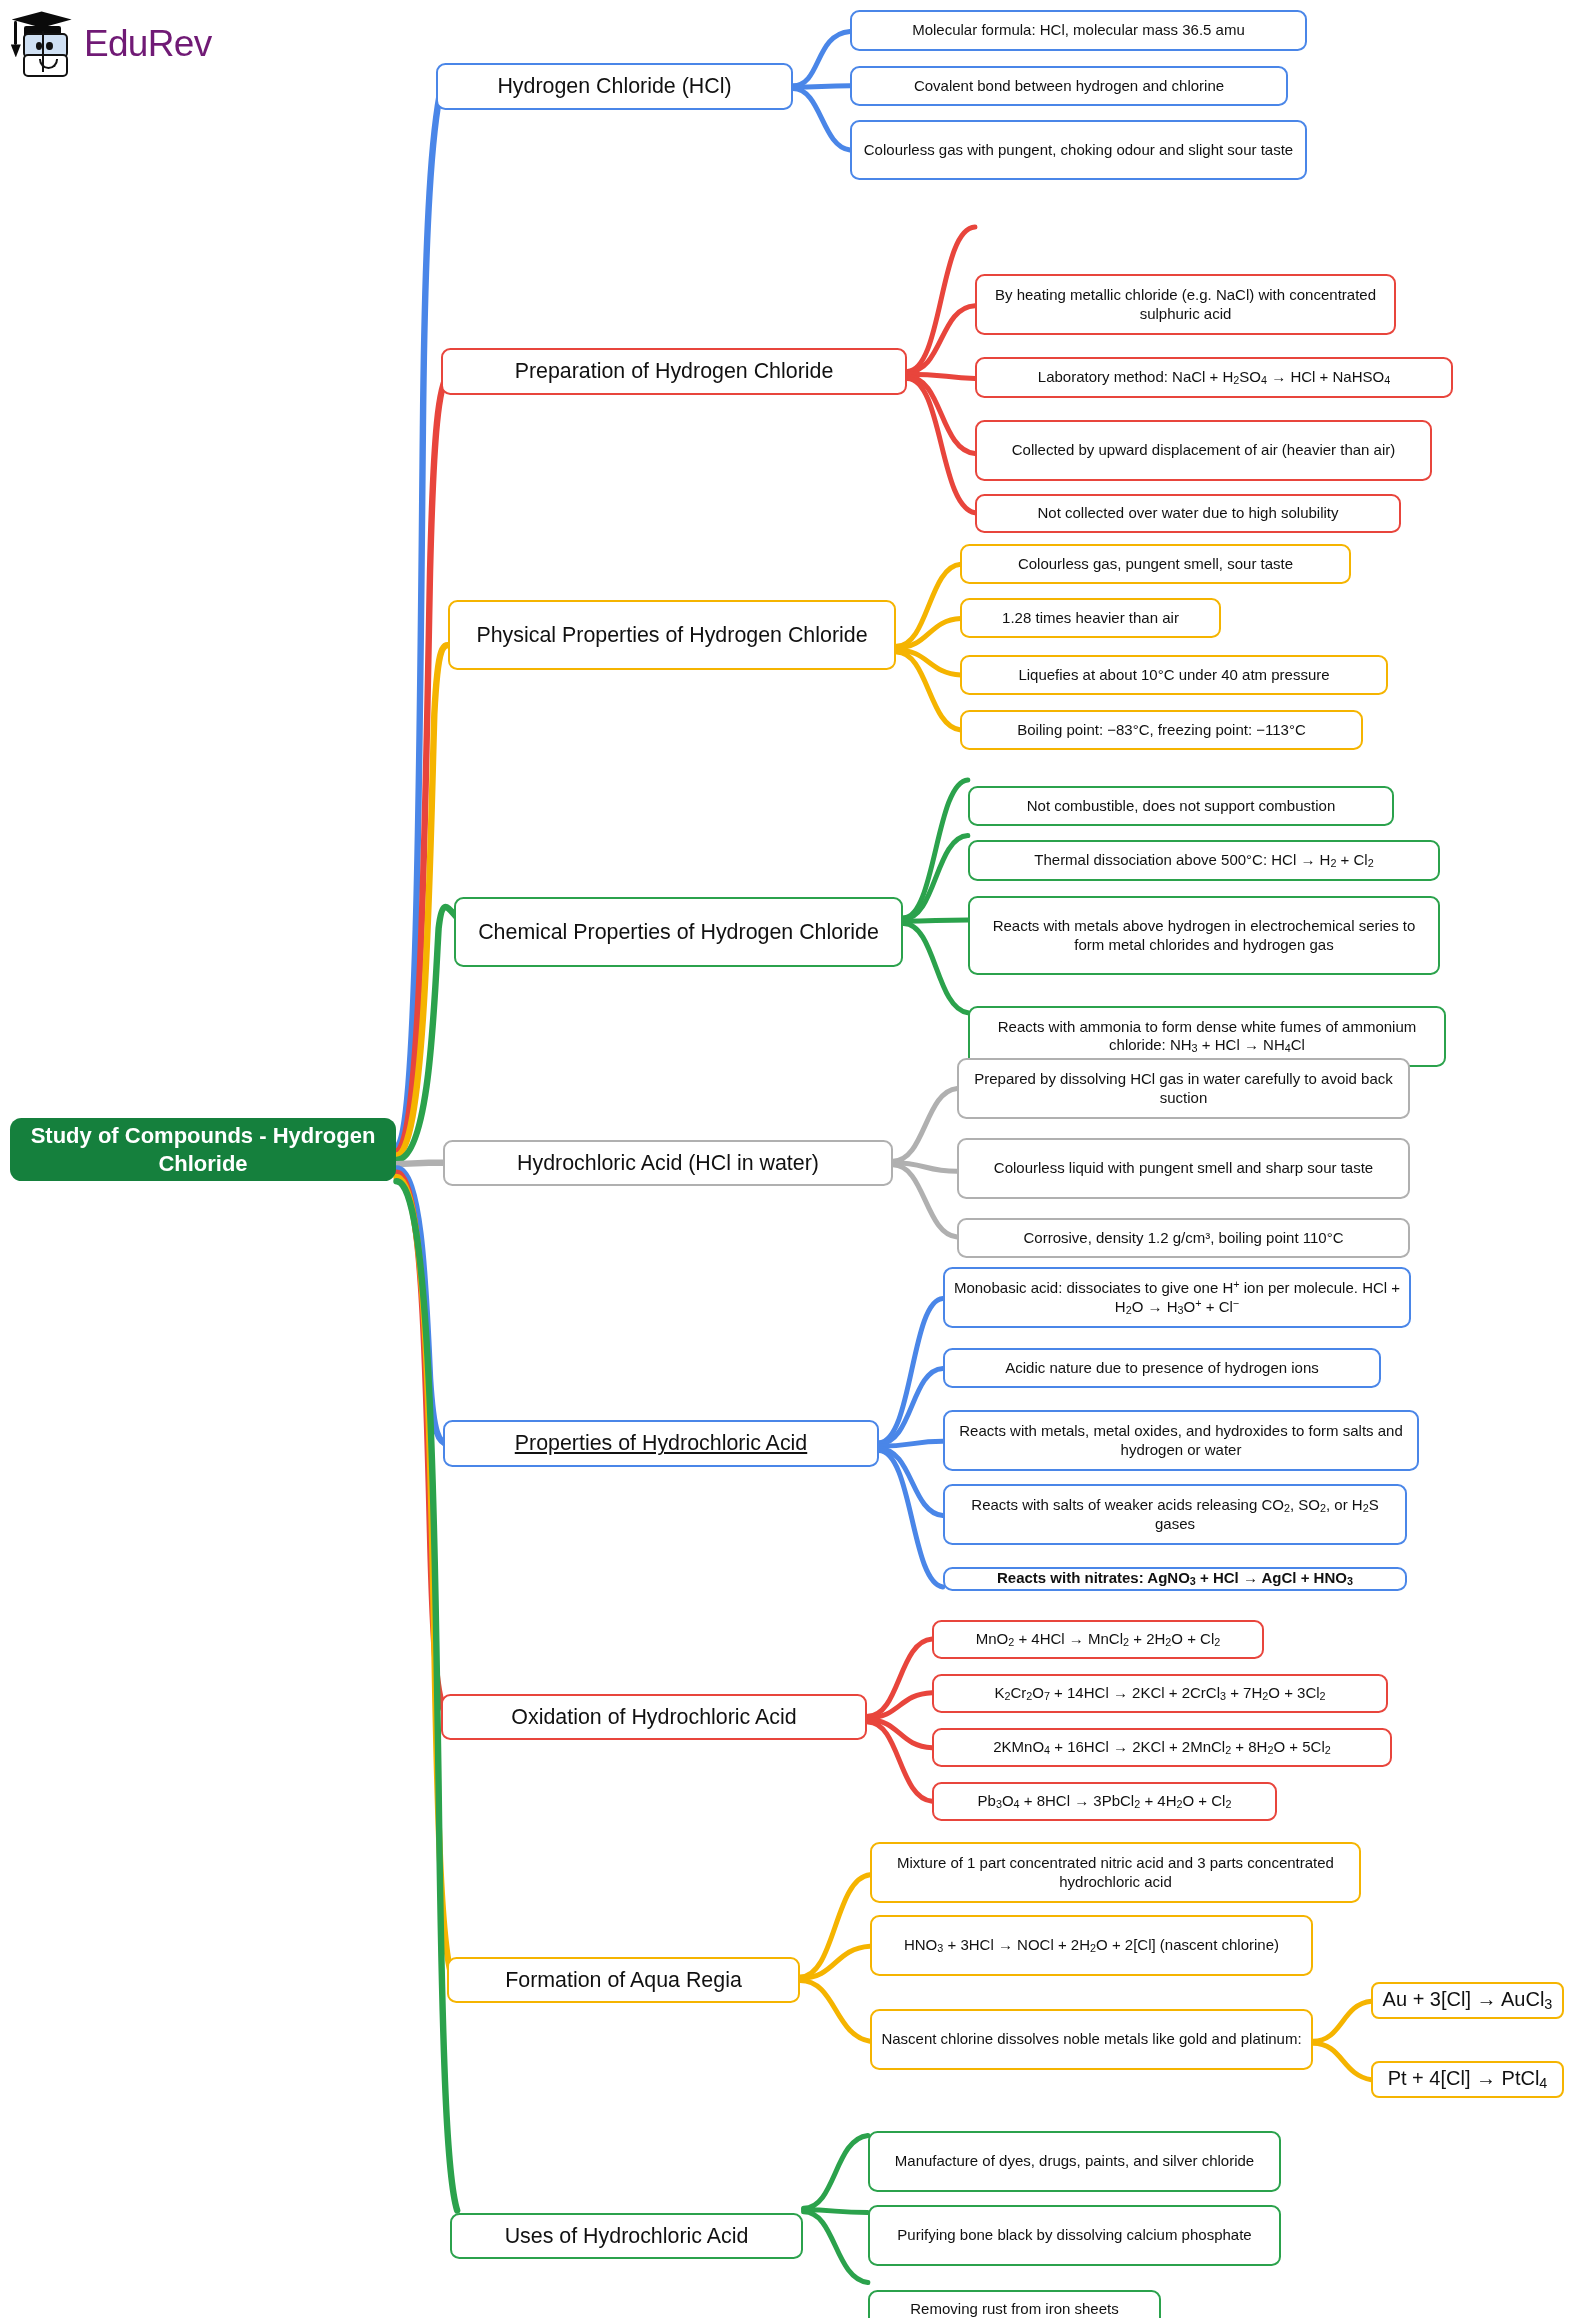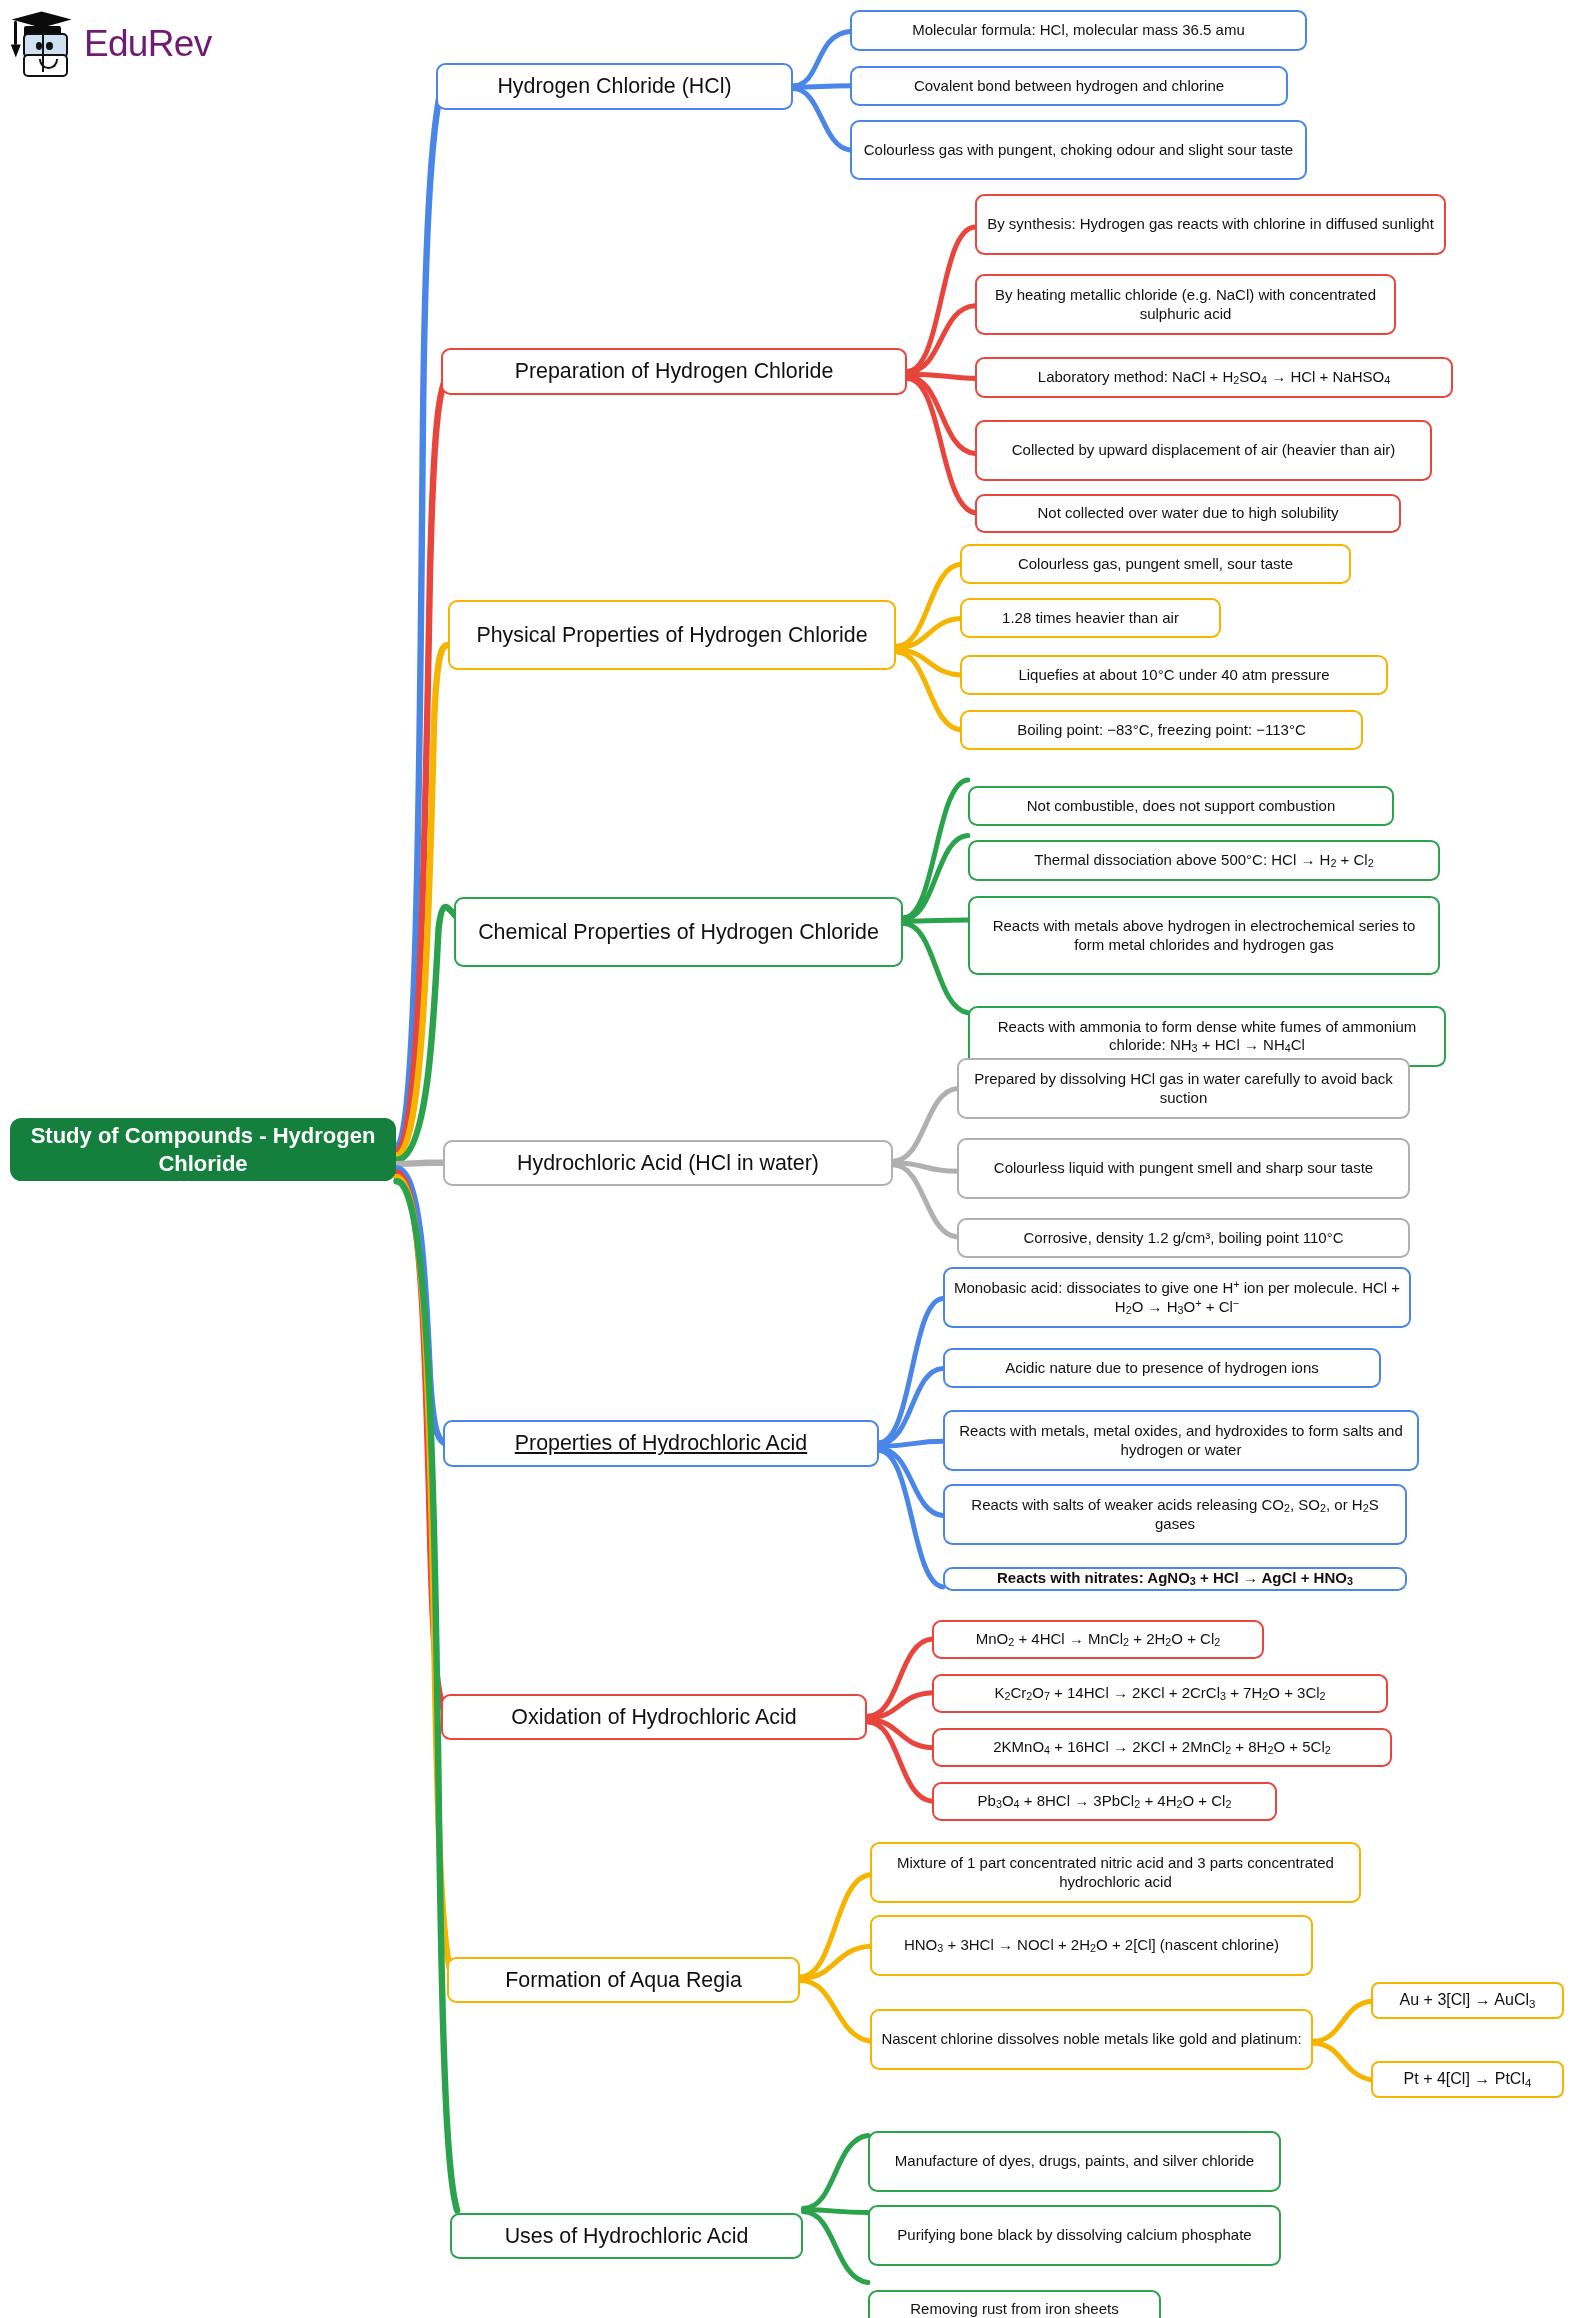--- a/index.html
+++ b/index.html
@@ -38,21 +38,21 @@
     color:#111;line-height:1.22;
   }
   .node span{display:block;padding:0 7.1px;}
 
   .root{
     background:#0b0b0b;color:#fff;font-weight:700;border-radius:11.4px;border:none;
     font-size:22px;line-height:1.25;
   }
   .lvl1{border-width:2.9px;border-style:solid;border-radius:9.3px;font-size:21.4px;}
   .lvl2{border-width:2.9px;border-style:solid;border-radius:9.3px;font-size:15px;}
-  .lvl3{border-width:2.9px;border-style:solid;border-radius:7.9px;font-size:16px;}
+  .lvl3{border-width:2.9px;border-style:solid;border-radius:7.9px;font-size:20px;}
 
   .c-blue{border-color:#4a86e8;}
   .c-red{border-color:#e8453c;}
   .c-yellow{border-color:#f5b400;}
   .c-green{border-color:#2ba24c;margin-top:26px;}
   .c-grey{border-color:#b0b0b0;}
 
   sub{font-size:.72em;vertical-align:-0.22em;}
   sup{font-size:.72em;vertical-align:0.42em;}
 </style>
@@ -155,23 +155,20 @@
   <div class="node lvl2 c-blue" style="left: 850px; top: 66px; width: 438px; height: 40px; border-color: rgb(74, 134, 232);">
     <span>Covalent bond between hydrogen and chlorine</span>
   </div>
   <div class="node lvl2 c-blue" style="left: 850px; top: 120px; width: 457px; height: 60px; border-color: rgb(74, 134, 232);">
     <span>Colourless gas with pungent, choking odour and slight sour taste</span>
   </div>
 
   <div class="node lvl1 c-red" style="left: 441px; top: 348px; width: 466px; height: 47px; border-color: rgb(232, 69, 60);">
     <span>Preparation of Hydrogen Chloride</span>
   </div>
-  <div class="node lvl2 c-red" style="left: 975px; top: 194px; width: 471px; height: 61px; border-color: rgb(232, 69, 60);">
-    <span>By synthesis: Hydrogen gas reacts with chlorine in diffused sunlight</span>
-  </div>
   <div class="node lvl2 c-red" style="left: 975px; top: 274px; width: 421px; height: 61px; border-color: rgb(232, 69, 60);">
     <span>By heating metallic chloride (e.g. NaCl) with concentrated sulphuric acid</span>
   </div>
   <div class="node lvl2 c-red" style="left: 975px; top: 357px; width: 478px; height: 41px; border-color: rgb(232, 69, 60);">
     <span>Laboratory method: NaCl + H<sub>2</sub>SO<sub>4</sub> → HCl + NaHSO<sub>4</sub></span>
   </div>
   <div class="node lvl2 c-red" style="left: 975px; top: 420px; width: 457px; height: 61px; border-color: rgb(232, 69, 60);">
     <span>Collected by upward displacement of air (heavier than air)</span>
   </div>
   <div class="node lvl2 c-red" style="left: 975px; top: 494px; width: 426px; height: 39px; border-color: rgb(232, 69, 60);">

